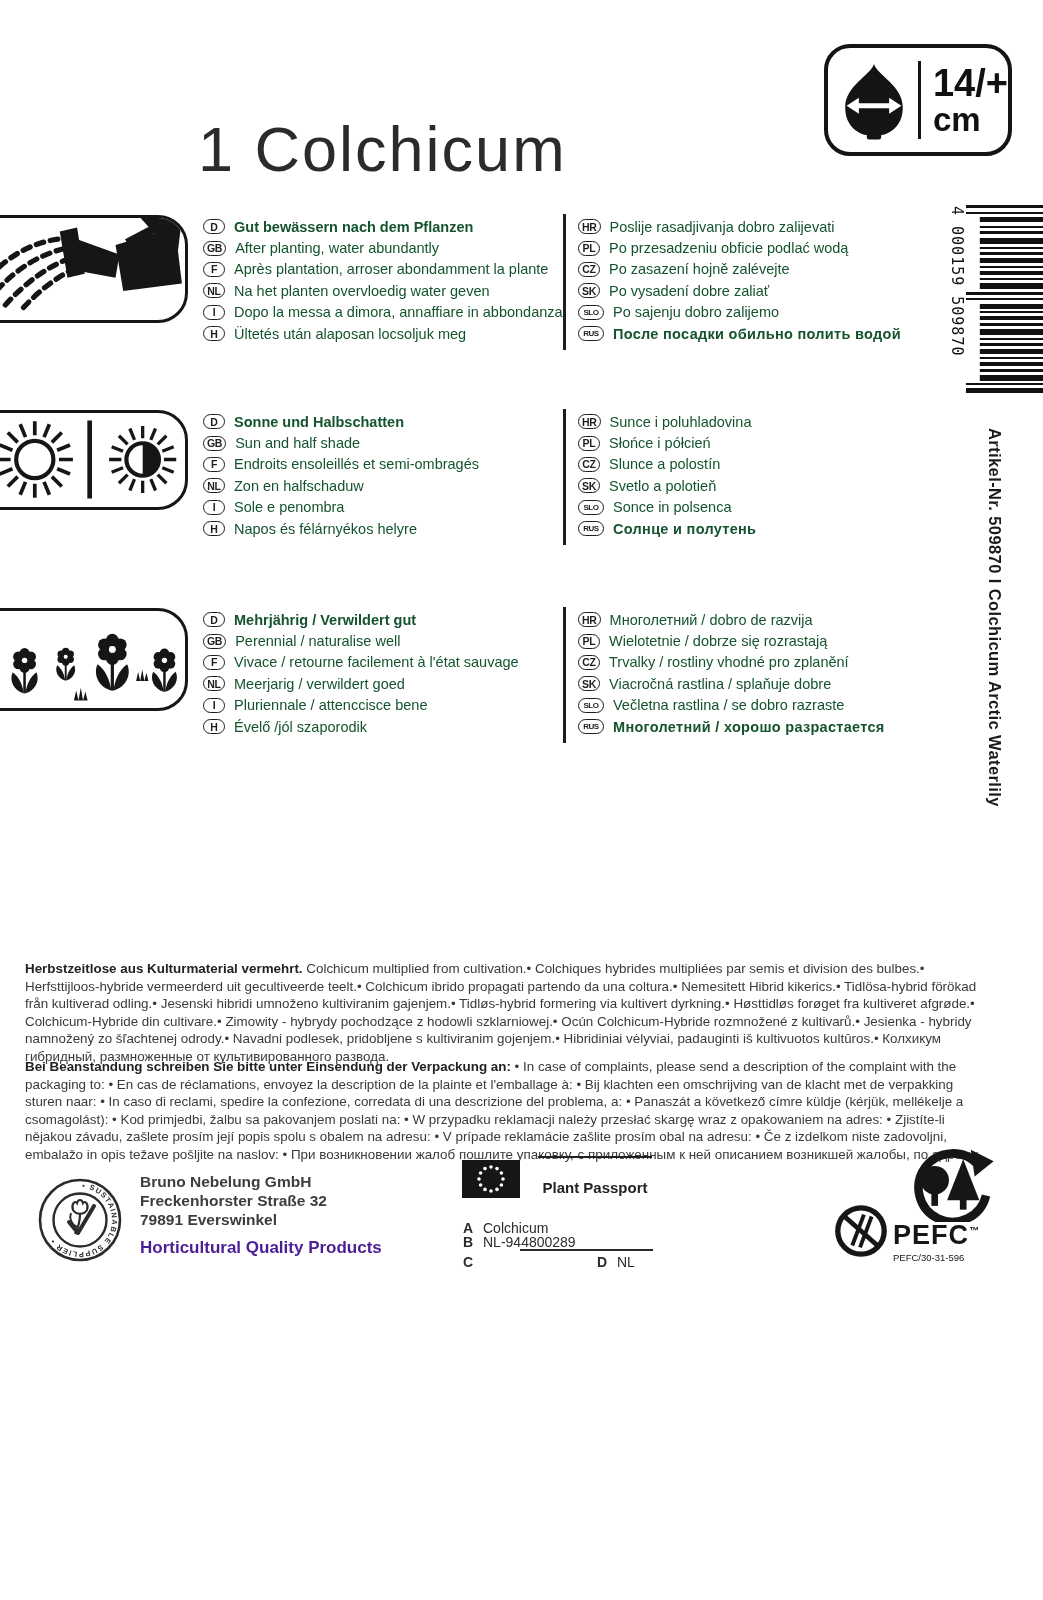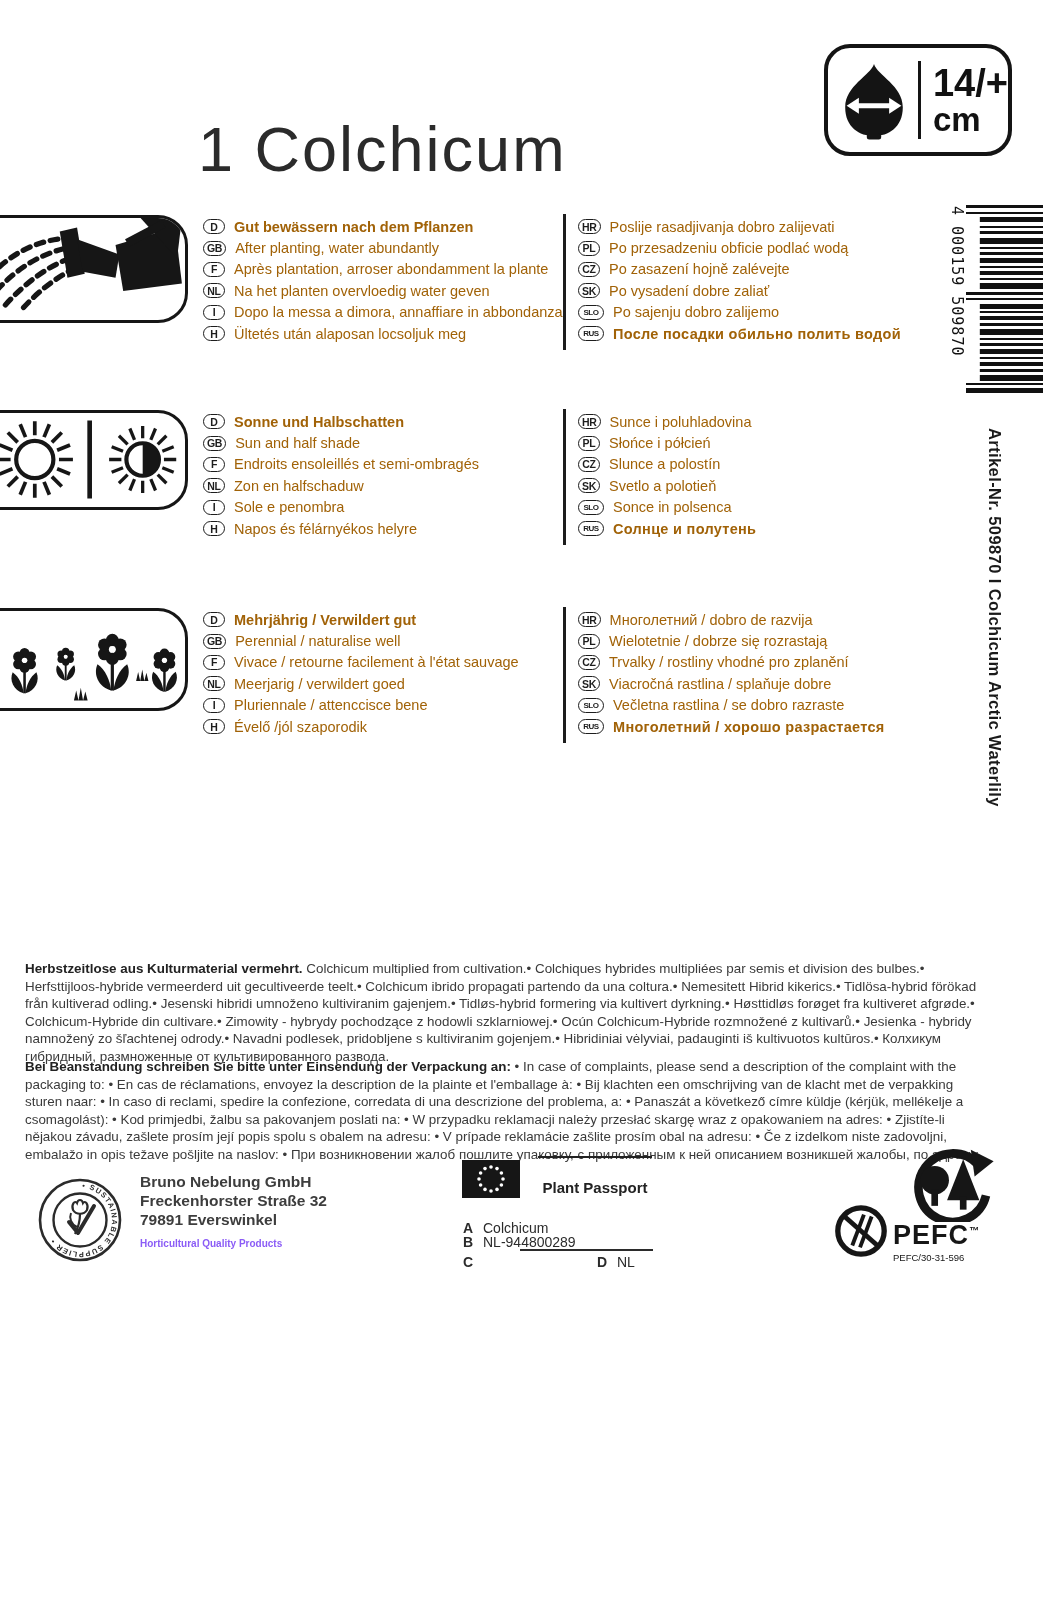--- a/index.html
+++ b/index.html
@@ -33,21 +33,21 @@
   }
   .col{position:absolute;top:6px;width:340px;}
   .row{display:flex;align-items:center;gap:9px;height:21.4px;white-space:nowrap;}
   .badge{
     display:inline-flex;align-items:center;justify-content:center;
     min-width:22px;height:15px;padding:0 3px;border:1.7px solid #1d1d1d;
     border-radius:8px;font-size:10.5px;font-weight:700;letter-spacing:-0.3px;
     flex:0 0 auto;box-sizing:border-box;
   }
   .badge.sm{font-size:8px;letter-spacing:-0.5px;min-width:26px;}
-  .txt{font-size:14.5px;color:#a16207;}
+  .txt{font-size:14.5px;color:#14532d;}
   .col-left .row:first-child .txt{font-weight:700;}
   .col-right .row:last-child .txt{font-weight:700;letter-spacing:.3px;}
   .vdiv{position:absolute;left:563px;top:4px;width:2.5px;height:136px;background:#1d1d1d;}
   
   .barcode-num{
     position:absolute;left:966px;top:206px;width:186px;height:20px;
     transform:rotate(90deg);transform-origin:0 0;
     font-family:"DejaVu Sans Mono",monospace;font-size:15px;letter-spacing:1px;color:#111;
   }
   .barcode-bars{position:absolute;left:966px;top:205px;}
@@ -55,21 +55,21 @@
   .article-vert{
     position:absolute;left:1004px;top:428px;width:490px;height:22px;
     transform:rotate(90deg);transform-origin:0 0;
     font-size:16.5px;font-weight:700;color:#1a1a1a;letter-spacing:.4px;white-space:nowrap;
   }
   
   .para{position:absolute;left:25px;width:960px;font-size:13.4px;line-height:17.5px;color:#3a3a3a;margin:0;}
   .para strong{color:#222;}
   
   .addr{position:absolute;left:140px;top:1172px;font-size:15.5px;font-weight:700;color:#3d3d3d;line-height:19px;}
-  .tagline{position:absolute;left:140px;top:1238px;font-size:10px;font-weight:700;color:#8b5cf6;}
+  .tagline{position:absolute;left:140px;top:1238px;font-size:17px;font-weight:700;color:#4c1d95;}
   .pp-title{
     position:absolute;left:538px;top:1156px;width:114px;border-top:2.5px solid #222;
     padding-top:21px;text-align:center;font-size:15px;font-weight:700;color:#222;
   }
   .pp-row{position:absolute;font-size:14px;color:#2b2b2b;}
   .pp-key{font-weight:700;display:inline-block;width:20px;}
   .pp-line{position:absolute;left:520px;top:1249px;width:133px;height:1.6px;background:#2b2b2b;}
   .pefc-name{
     position:absolute;left:893px;top:1220px;width:115px;
     font-size:27px;font-weight:700;color:#161616;letter-spacing:1px;

